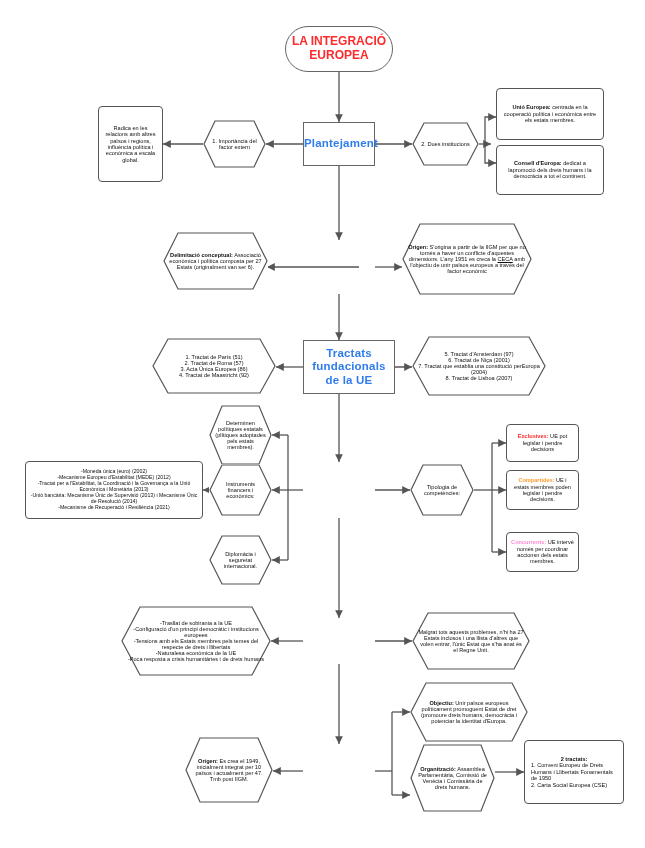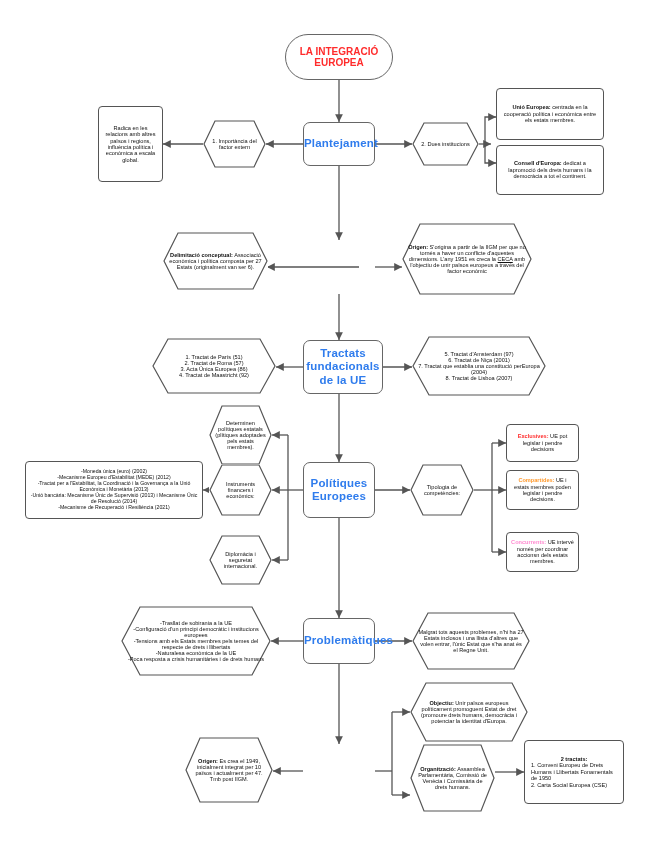--- a/index.html
+++ b/index.html
@@ -10,27 +10,27 @@
   }
   #canvas{position:absolute;left:0;top:0;width:645px;height:848px;}
   svg.lines{position:absolute;left:0;top:0;width:645px;height:848px;pointer-events:none;}
 
   
   .node{position:absolute;box-sizing:border-box;display:flex;align-items:center;justify-content:center;text-align:center;}
   .node .txt{display:block;width:100%;line-height:1.15;}
 
   
   .main{
-    border:1.6px solid #666;border-radius:7px;background:#fff;
+    border:1.6px solid #666;border-radius:0;background:#fff;
     color:#2f7ced;font-weight:bold;font-size:11.5px;letter-spacing:.2px;
   }
   
   .terminal{
     border:1.6px solid #666;border-radius:30px;background:#fff;
-    color:#ff2b2b;font-weight:bold;font-size:10px;margin-top:8px;
+    color:#ff2b2b;font-weight:bold;font-size:12px;
   }
   
   .rect{
     border:1.3px solid #555;border-radius:4px;background:#fff;
     font-size:6.2px;color:#111;padding:3px 4px;
   }
   
   .hex{
     background:#fff;font-size:6.2px;color:#111;padding:2px 6px;
     position:absolute;box-sizing:border-box;
@@ -163,21 +163,21 @@
 
   <div class="hex" style="left:402px;top:223px;width:130px;height:72px;">
     <svg class="hexbg" viewBox="0 0 130 72" preserveAspectRatio="none">
       <polygon points="18,1 112,1 129,36 112,71 18,71 1,36" fill="#fff" stroke="#555" stroke-width="1.2"></polygon>
     </svg>
     <span class="txt tiny">
       <b class="lbl">Origen:</b><span> S'origina a partir de la IIGM per que no tornés a haver un conflicte d'aquestes dimensions. L'any 1951 es creca la </span><span class="u">CECA</span><span> amb l'objectiu de unir països europeus a través del factor econòmic</span>
     </span>
   </div>
 
-  <div class="node main" style="left:303px;top:340px;width:80px;height:54px;">
+  <div class="node main" style="left:303px;top:340px;width:92px;height:54px;">
     <span class="txt">Tractats fundacionals de la UE</span>
   </div>
 
   <div class="hex" style="left:152px;top:338px;width:124px;height:56px;">
     <svg class="hexbg" viewBox="0 0 124 56" preserveAspectRatio="none">
       <polygon points="16,1 108,1 123,28 108,55 16,55 1,28" fill="#fff" stroke="#555" stroke-width="1.2"></polygon>
     </svg>
     <span class="txt tiny">
       <span>1. Tractat de París (51)</span><br>
       <span>2. Tractat de Roma (57)</span><br>
@@ -191,23 +191,20 @@
       <polygon points="17,1 117,1 133,30 117,59 17,59 1,30" fill="#fff" stroke="#555" stroke-width="1.2"></polygon>
     </svg>
     <span class="txt tiny">
       <span>5. Tractat d'Amsterdam (97)</span><br>
       <span>6. Tractat de Niça (2001)</span><br>
       <span>7. Tractat que establia una constitució perEuropa (2004)</span><br>
       <span>8. Tractat de Lisboa (2007)</span>
     </span>
   </div>
 
-  <div class="node main" style="left:303px;top:462px;width:72px;height:56px;">
-    <span class="txt">Polítiques Europees</span>
-  </div>
 
   <div class="hex" style="left:209px;top:405px;width:63px;height:60px;">
     <svg class="hexbg" viewBox="0 0 63 60" preserveAspectRatio="none">
       <polygon points="13,1 50,1 62,30 50,59 13,59 1,30" fill="#fff" stroke="#555" stroke-width="1.2"></polygon>
     </svg>
     <span class="txt tiny">Determinen polítiques estatals (plítiques adoptades pels estats membres).</span>
   </div>
 
   <div class="hex" style="left:209px;top:464px;width:63px;height:52px;">
     <svg class="hexbg" viewBox="0 0 63 52" preserveAspectRatio="none">
@@ -251,23 +248,20 @@
       <b class="c-orange">Compartides:</b><span> UE i estats membres poden legislar i pendre decisions.</span>
     </span>
   </div>
 
   <div class="node rect" style="left:506px;top:532px;width:73px;height:40px;">
     <span class="txt tiny">
       <b class="c-pink">Concurrents:</b><span> UE intervé només per coordinar accionsn dels estats membres.</span>
     </span>
   </div>
 
-  <div class="node main" style="left:303px;top:618px;width:72px;height:46px;">
-    <span class="txt">Problemàtiques</span>
-  </div>
 
   <div class="hex" style="left:121px;top:606px;width:150px;height:70px;">
     <svg class="hexbg" viewBox="0 0 150 70" preserveAspectRatio="none">
       <polygon points="19,1 131,1 149,35 131,69 19,69 1,35" fill="#fff" stroke="#555" stroke-width="1.2"></polygon>
     </svg>
     <span class="txt tiny">
       <span>-Trasllat de sobirania a la UE</span><br>
       <span>-Configuració d'un principi democràtic i institucions europees</span><br>
       <span>-Tensions amb els Estats membres pels temes del respecte de drets i llibertats</span><br>
       <span>-Naturalesa econòmica de la UE</span><br>

